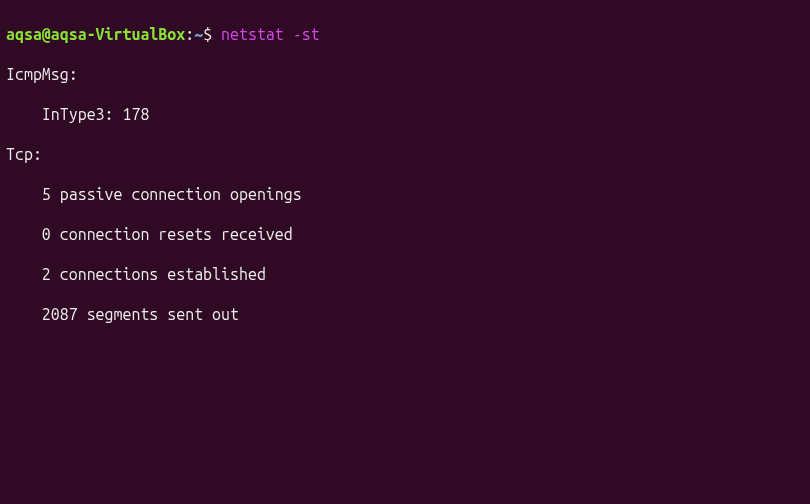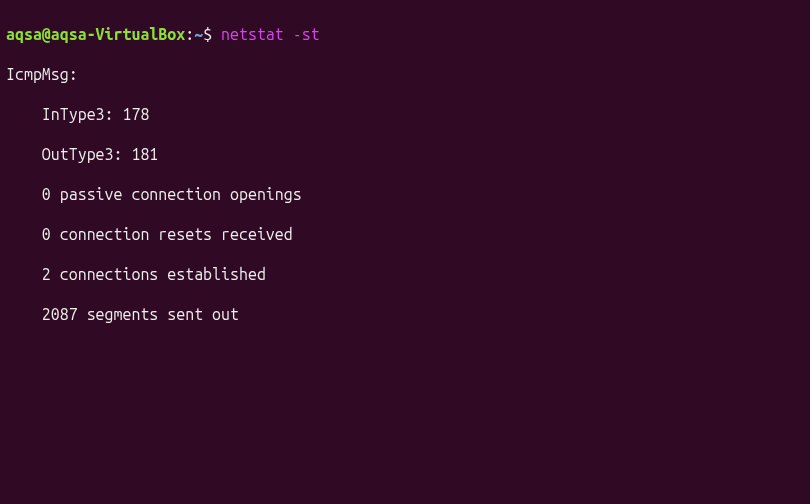--- a/index.html
+++ b/index.html
@@ -25,22 +25,22 @@
   .cmd { color: #d946ef; }
   .line { display: block; }
 </style>
 </head>
 <body>
 
 <div class="terminal">
 <span class="line"><span class="prompt-user">aqsa@aqsa-VirtualBox</span><span class="prompt-colon">:</span><span class="prompt-path">~</span><span class="prompt-dollar">$ </span><span class="cmd">netstat -st</span></span>
 <span class="line">IcmpMsg:</span>
 <span class="line">    InType3: 178</span>
-<span class="line">    OutType3: 181</span>
-<span class="line">    0 passive connection openings</span>
+<span class="line">Tcp:</span>
+<span class="line">    5 passive connection openings</span>
 <span class="line">    0 connection resets received</span>
 <span class="line">    2 connections established</span>
 <span class="line">    2087 segments sent out</span>
 
 
 
 
 
 
 

